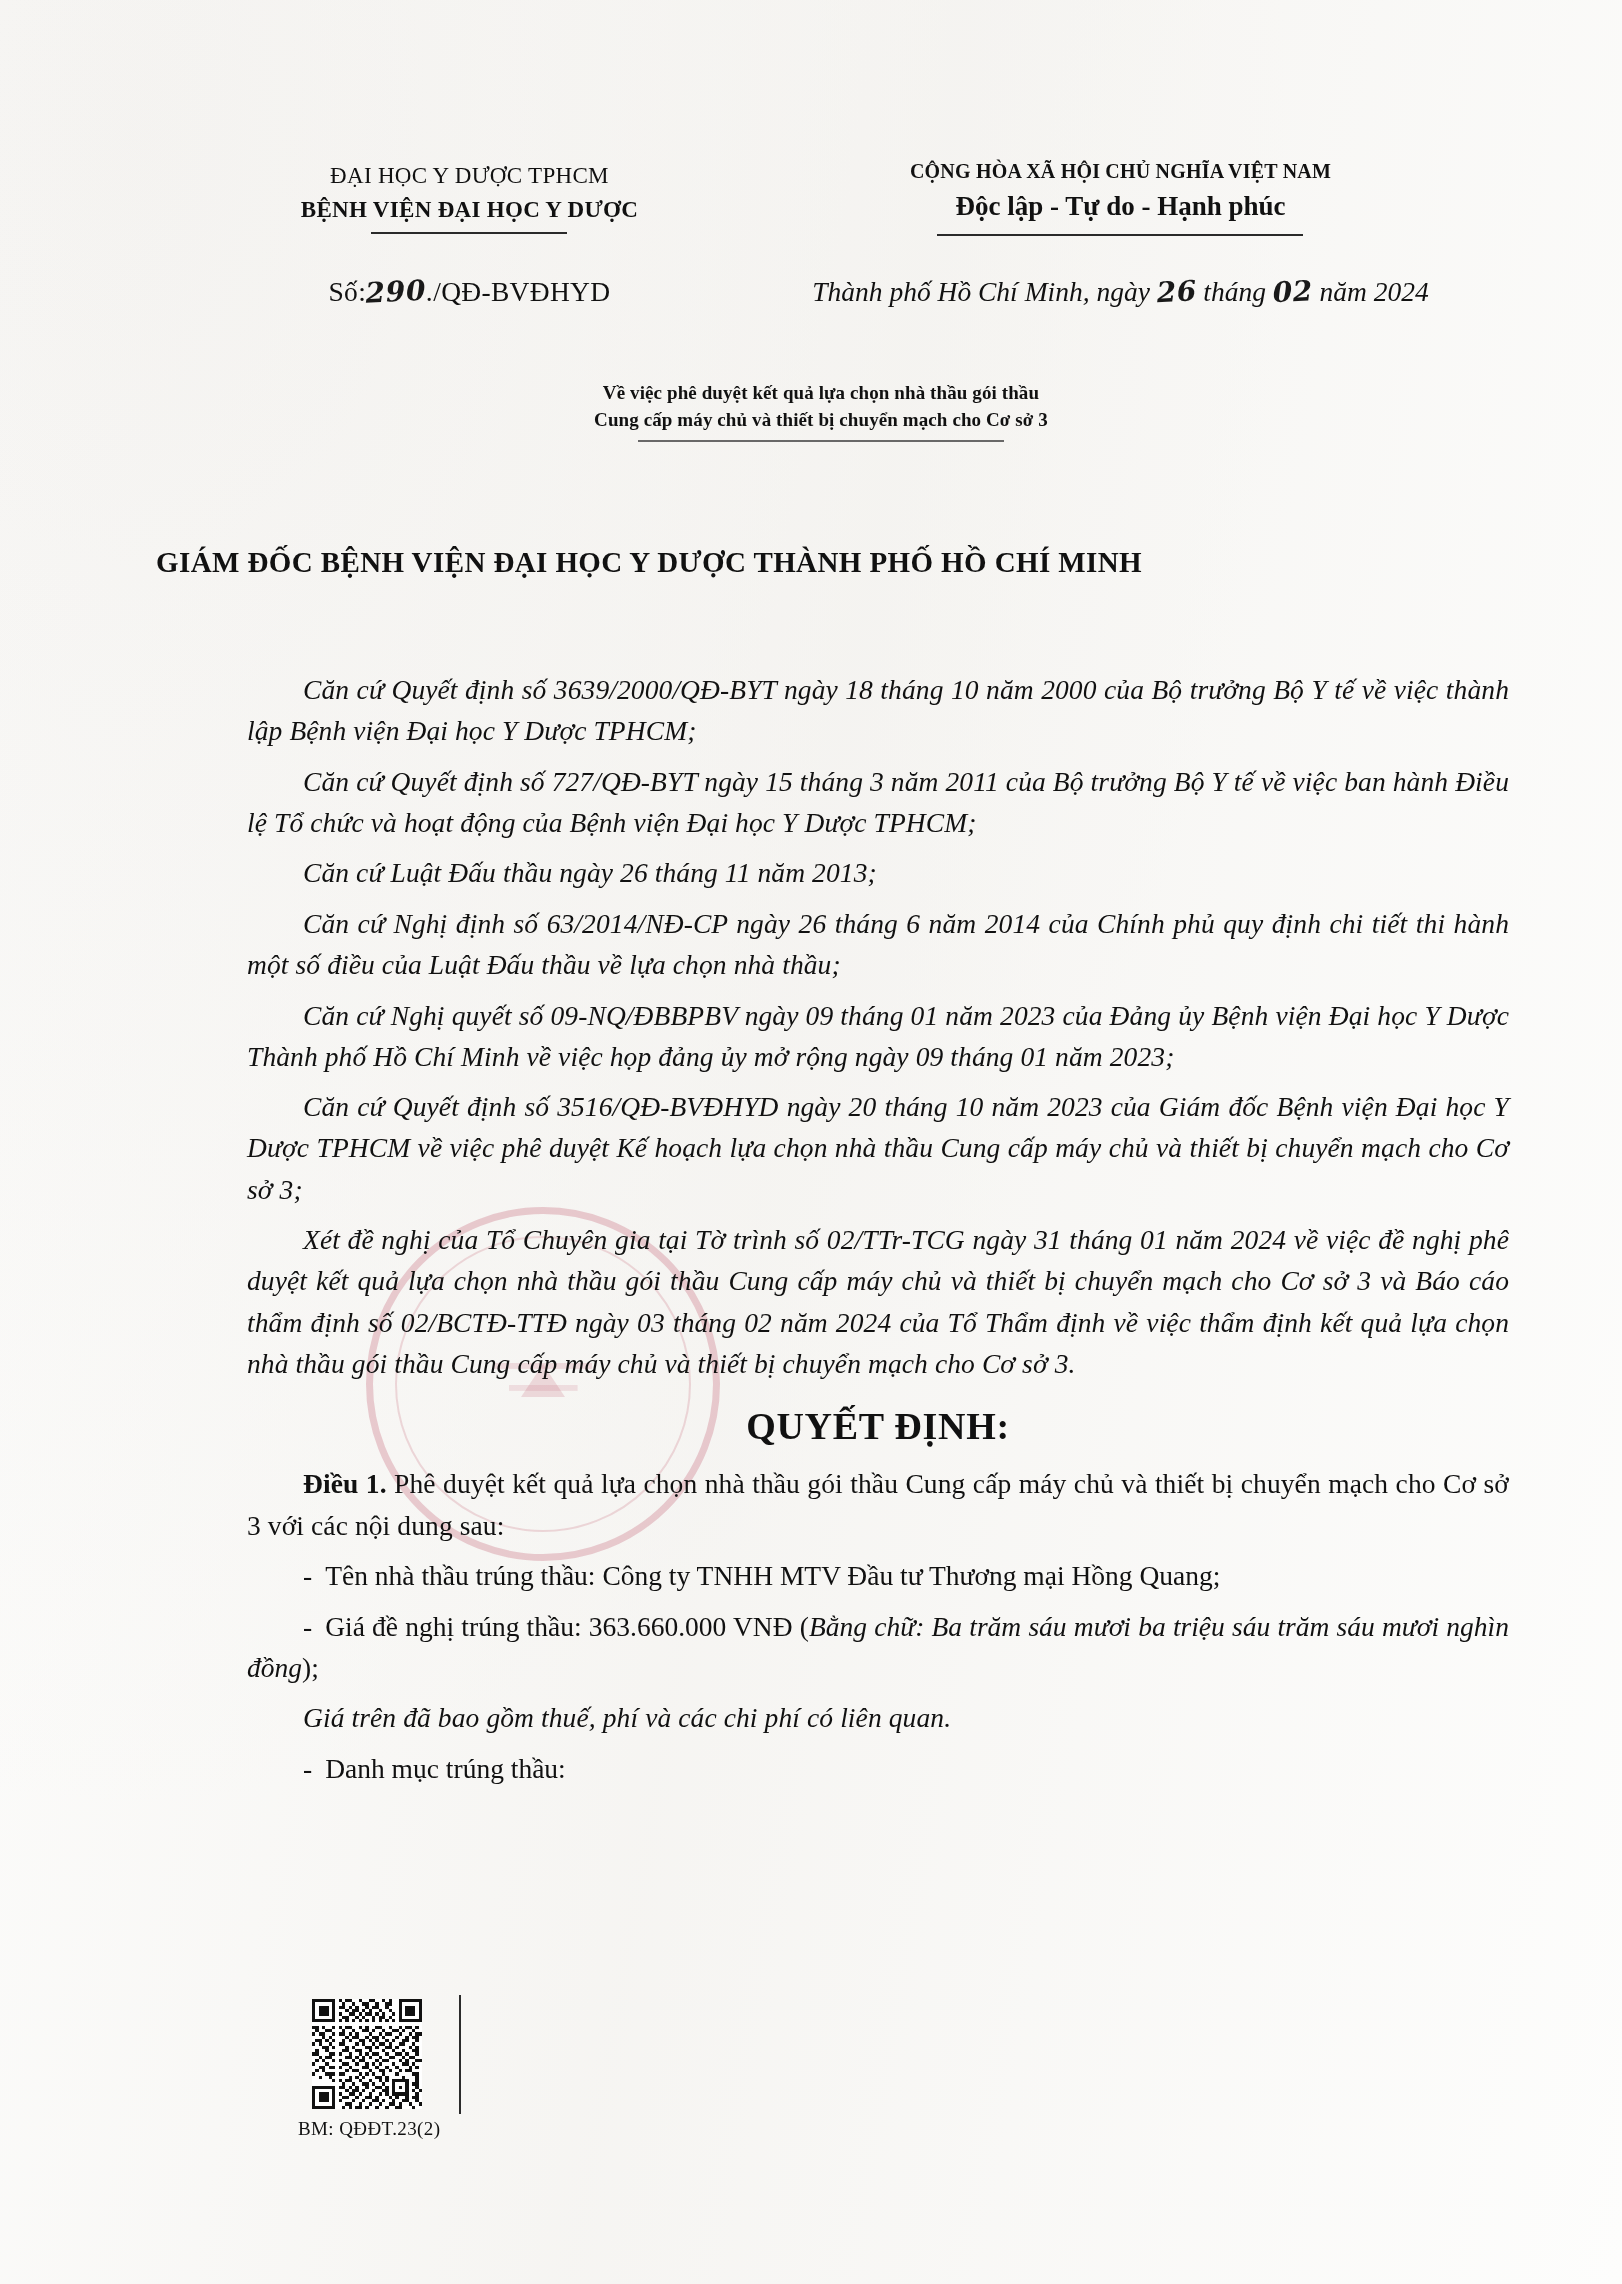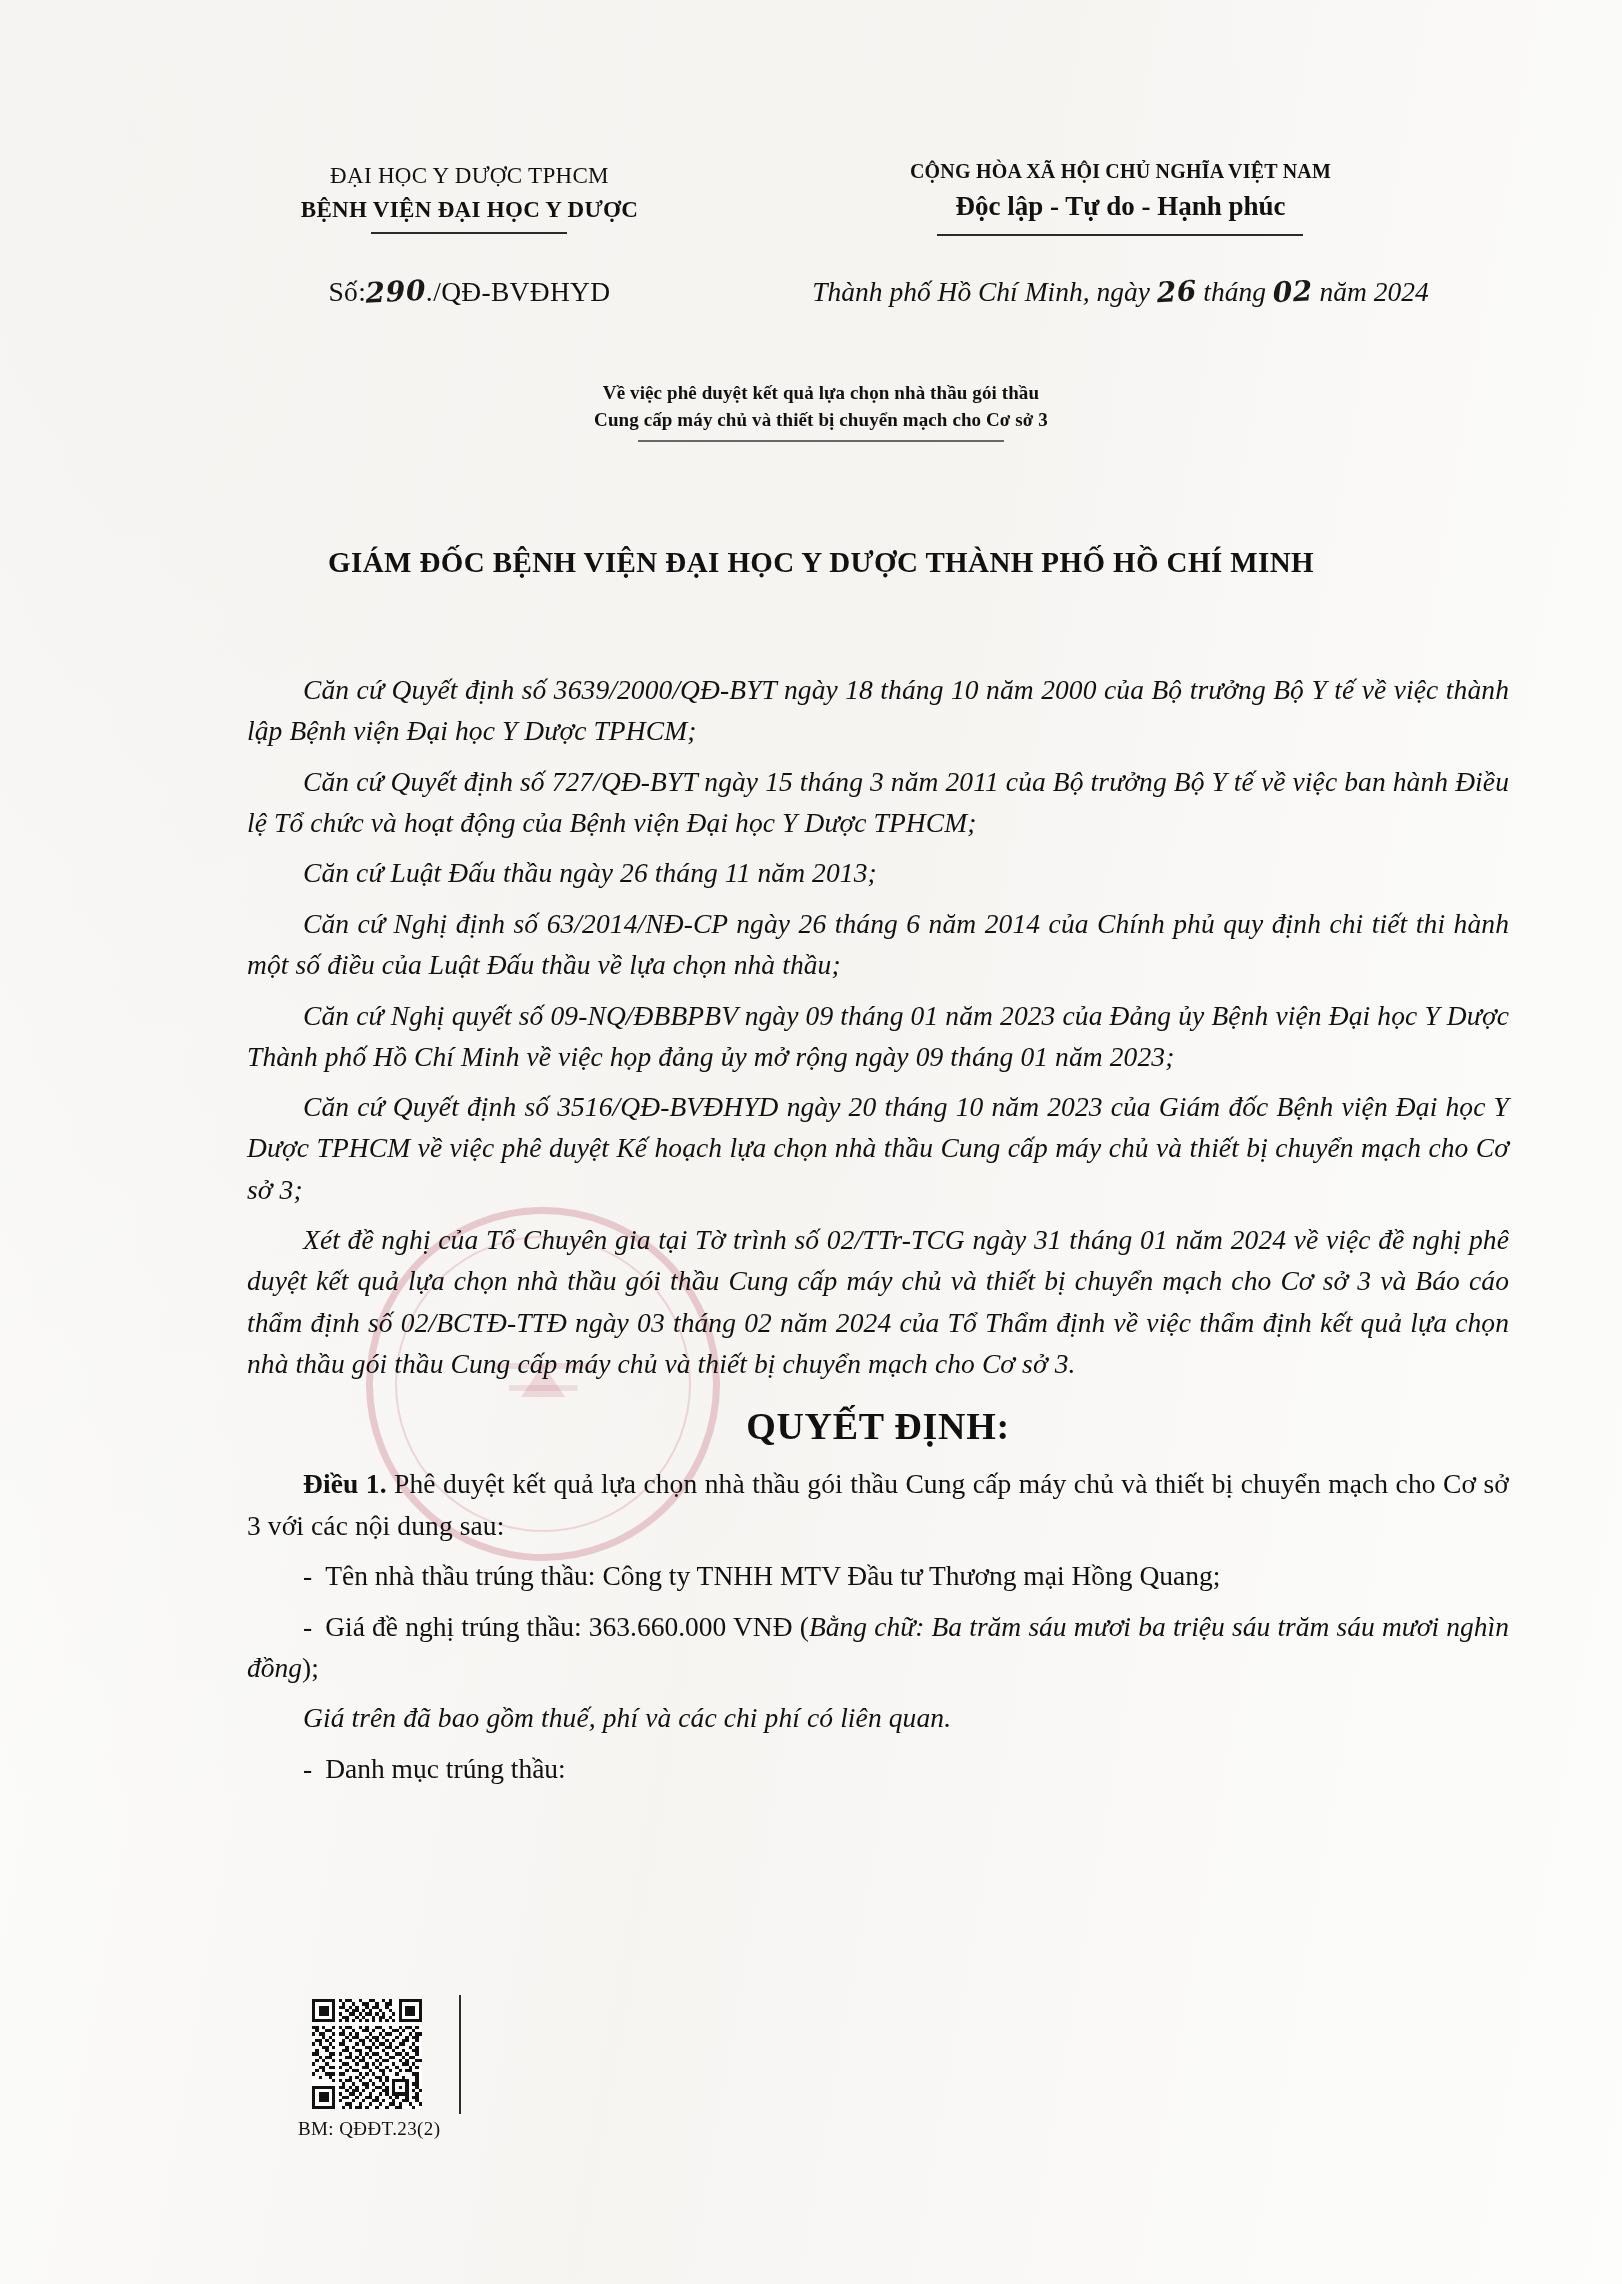--- a/index.html
+++ b/index.html
@@ -178,24 +178,23 @@
   .title-rule {
     width: 366px;
     height: 1.3px;
     background: #3a3a3a;
     margin: 6.5px auto 0 auto;
     opacity: 0.75;
   }
 
   .authority {
     position: absolute;
-    left: 170px;
+    left: 156px;
     top: 546px;
     width: 1302px;
-    text-align: center;
     font-size: 29px;
     font-weight: 700;
     letter-spacing: 0.4px;
     white-space: nowrap;
   }
 
   
   .body {
     position: absolute;
     left: 247px;

